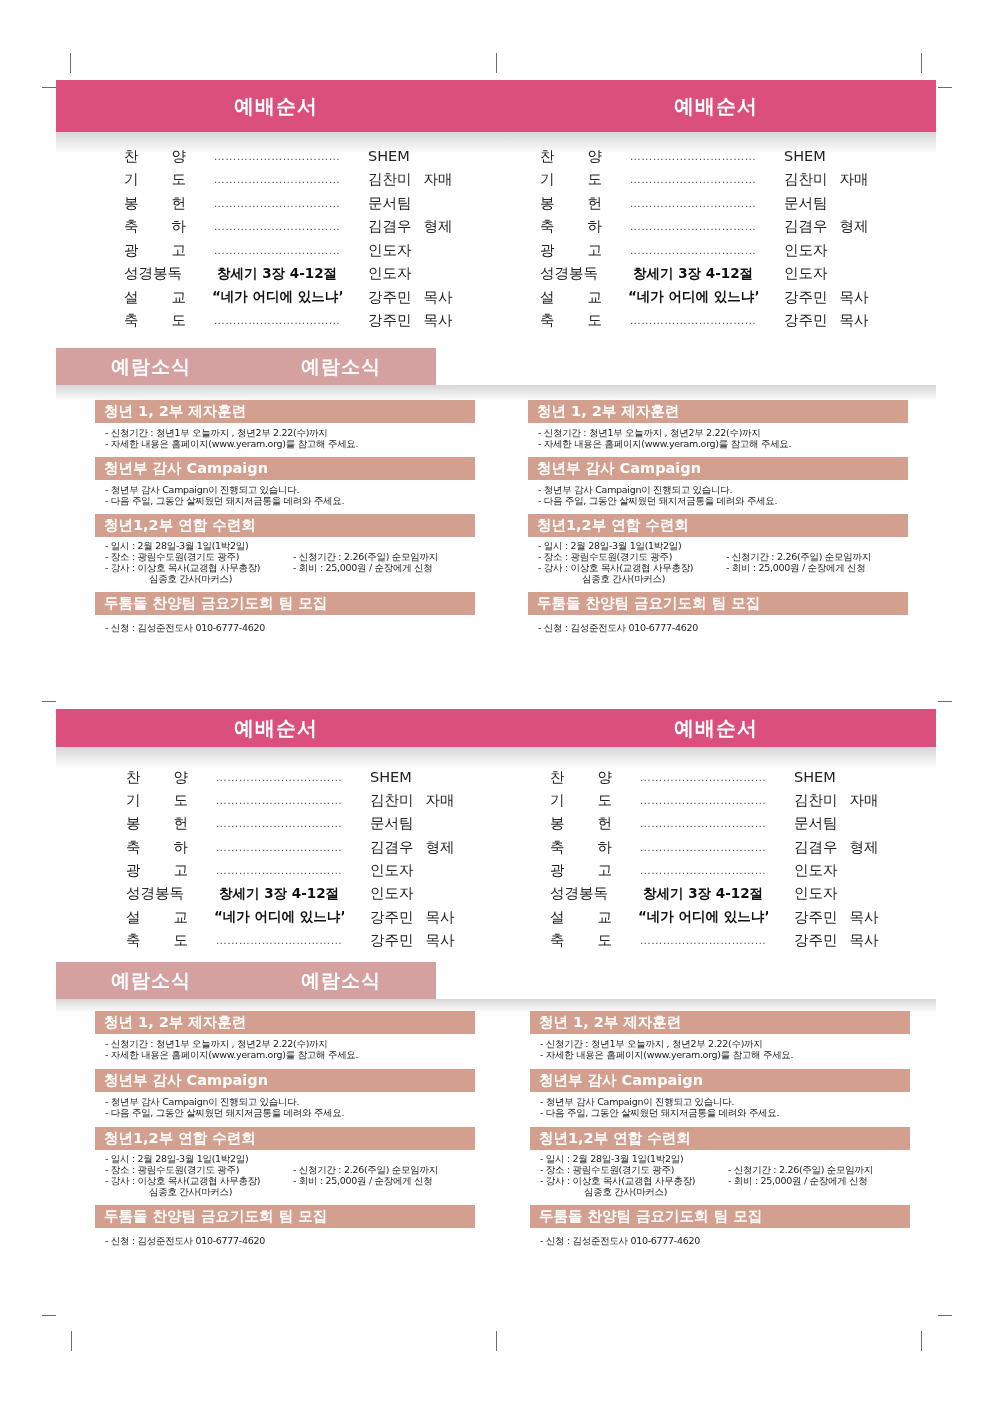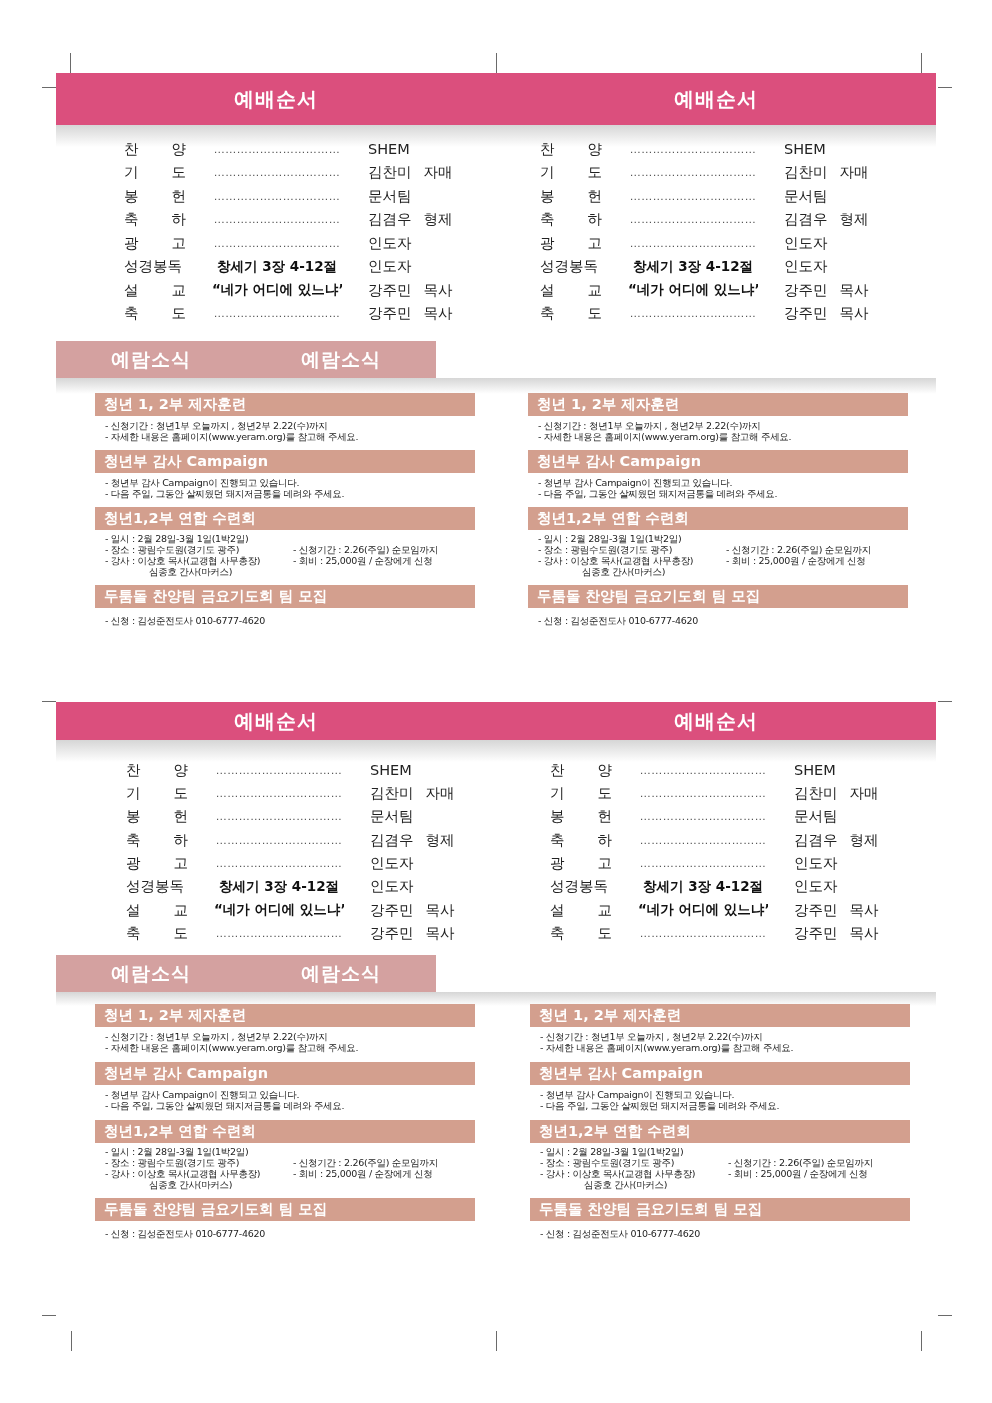--- a/index.html
+++ b/index.html
@@ -3,21 +3,21 @@
 <meta charset="utf-8">
 <style>
   * { margin:0; padding:0; box-sizing:border-box; }
   html, body { width:992px; height:1403px; background:#ffffff; overflow:hidden; }
   body { position:relative; font-family:"DejaVu Sans","Liberation Sans",sans-serif; color:#222; }
 
   .crop { position:absolute; background:#6a6a6a; }
   .crop.v { width:1px; height:20px; }
   .crop.h { height:1px; width:14px; }
 
-  .block { position:absolute; left:56px; width:880px; }
+  .block { position:absolute; left:56px; width:880px;margin-top:7px; }
   .banner {
     position:absolute; left:0; width:880px;
     display:flex; color:#fff; font-weight:bold;
   }
   .banner .half { width:440px; display:flex; align-items:center; justify-content:center; }
   .banner.worship { background:#DB4F7D; height:52px; font-size:20px; letter-spacing:1px; }
   .banner.news { background:#D4A1A0; height:37px; font-size:19px; letter-spacing:1px; }
   .shade { position:absolute; left:0; width:880px; height:22px;
            background:linear-gradient(#d6d6d6, #ffffff); }
 

